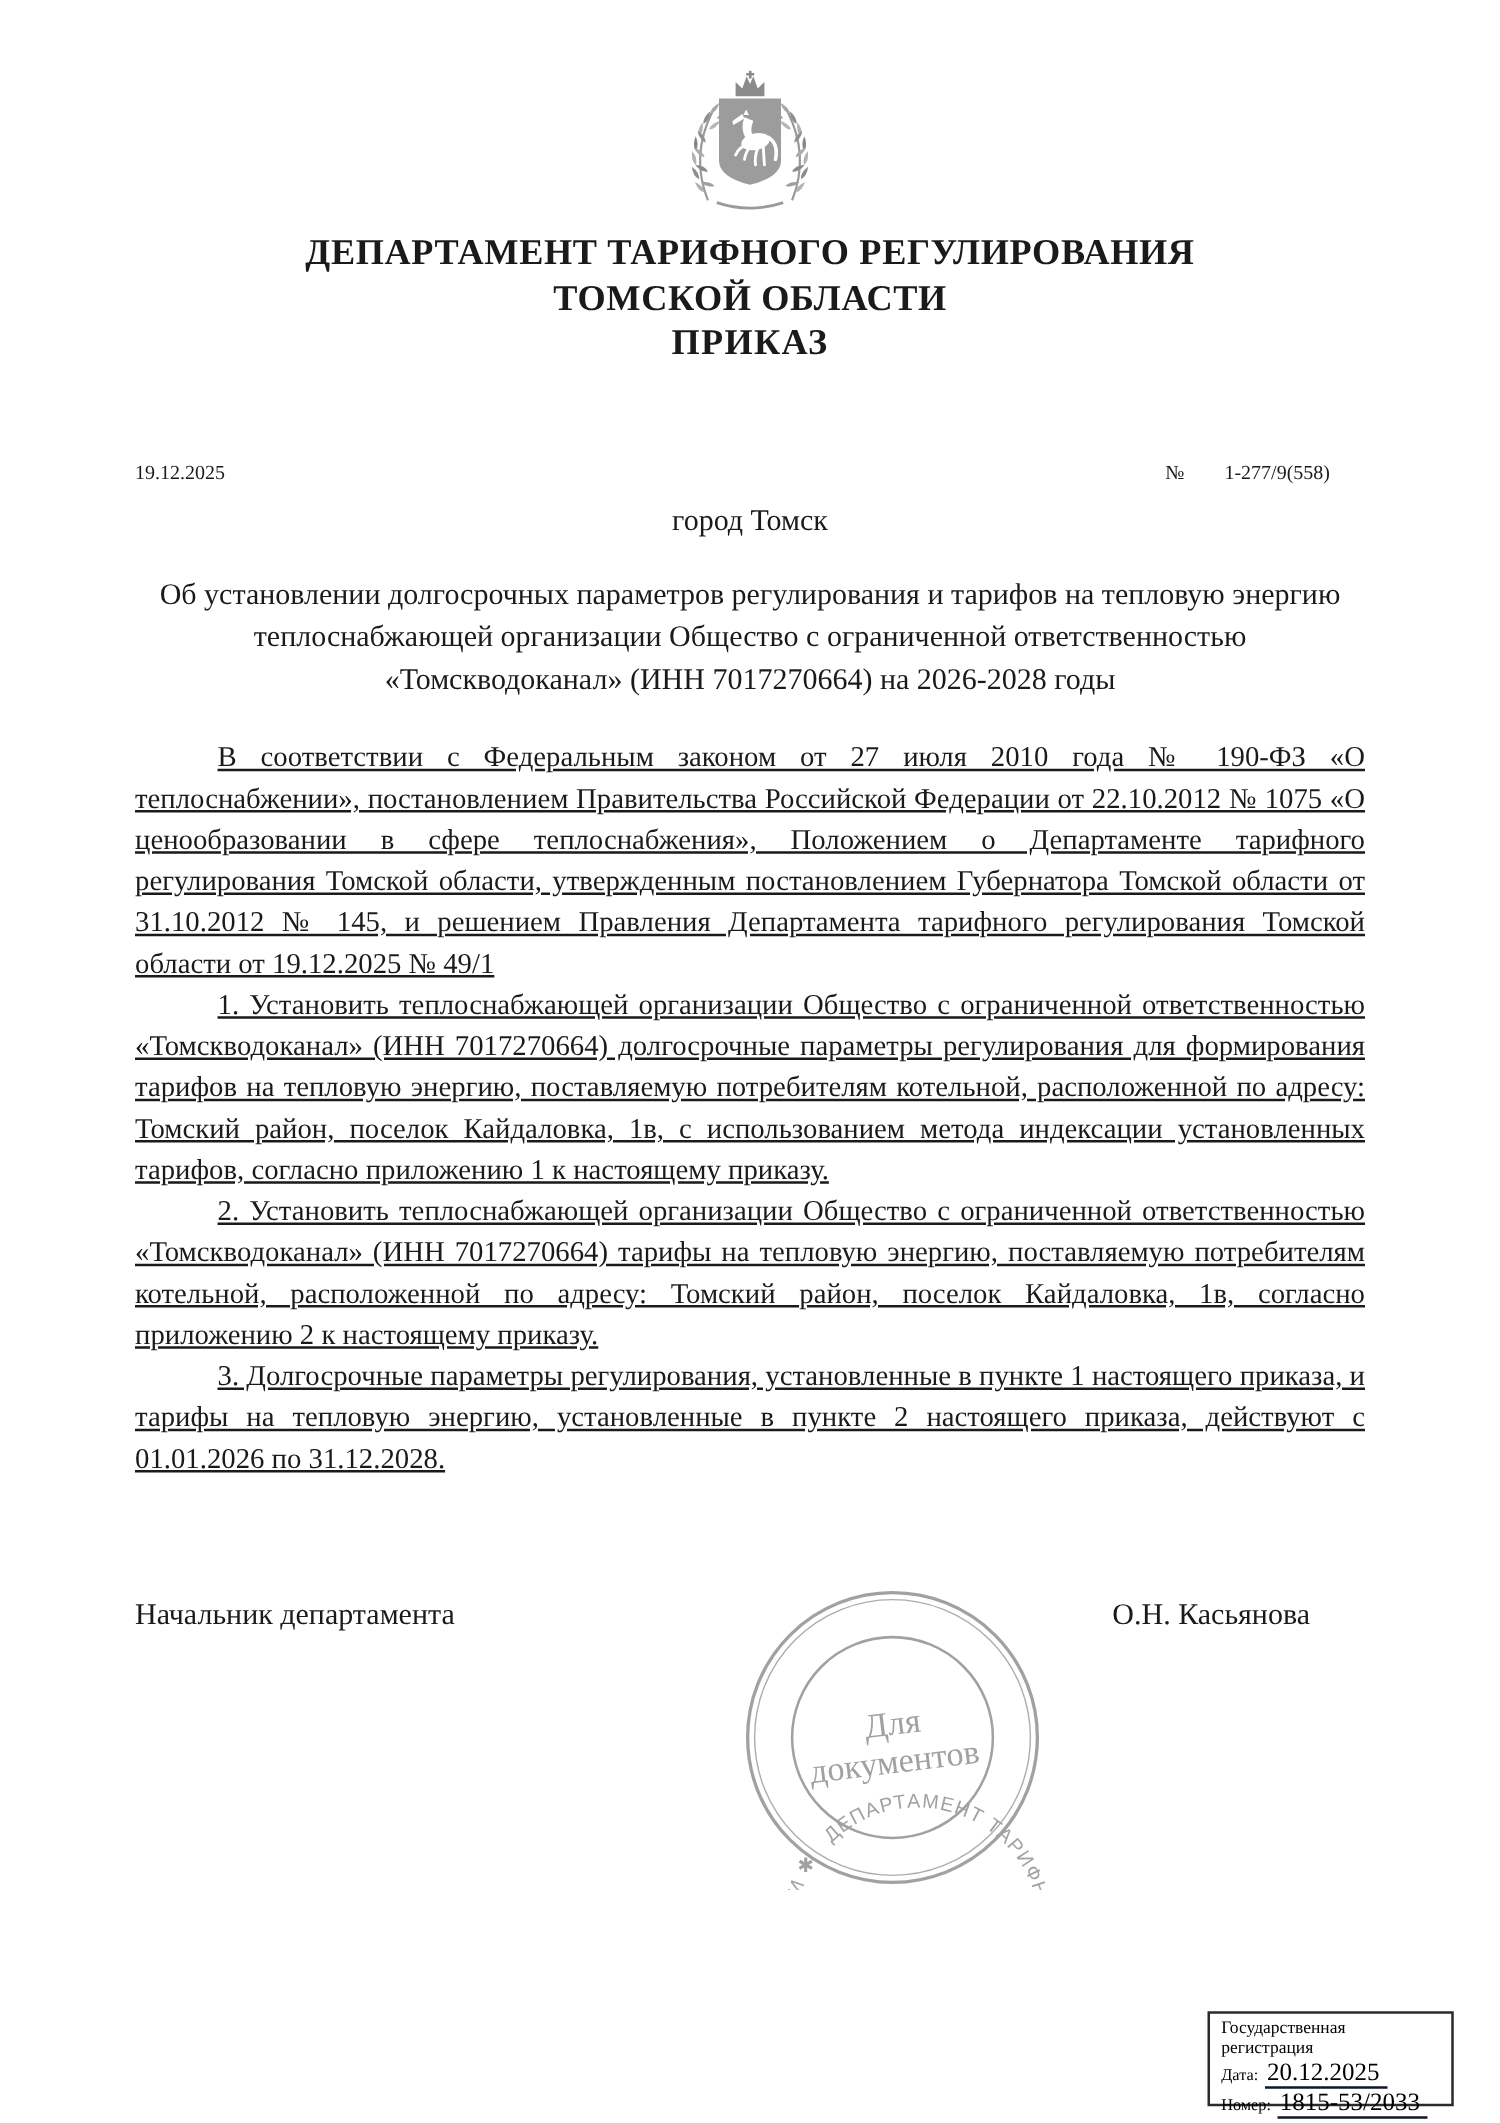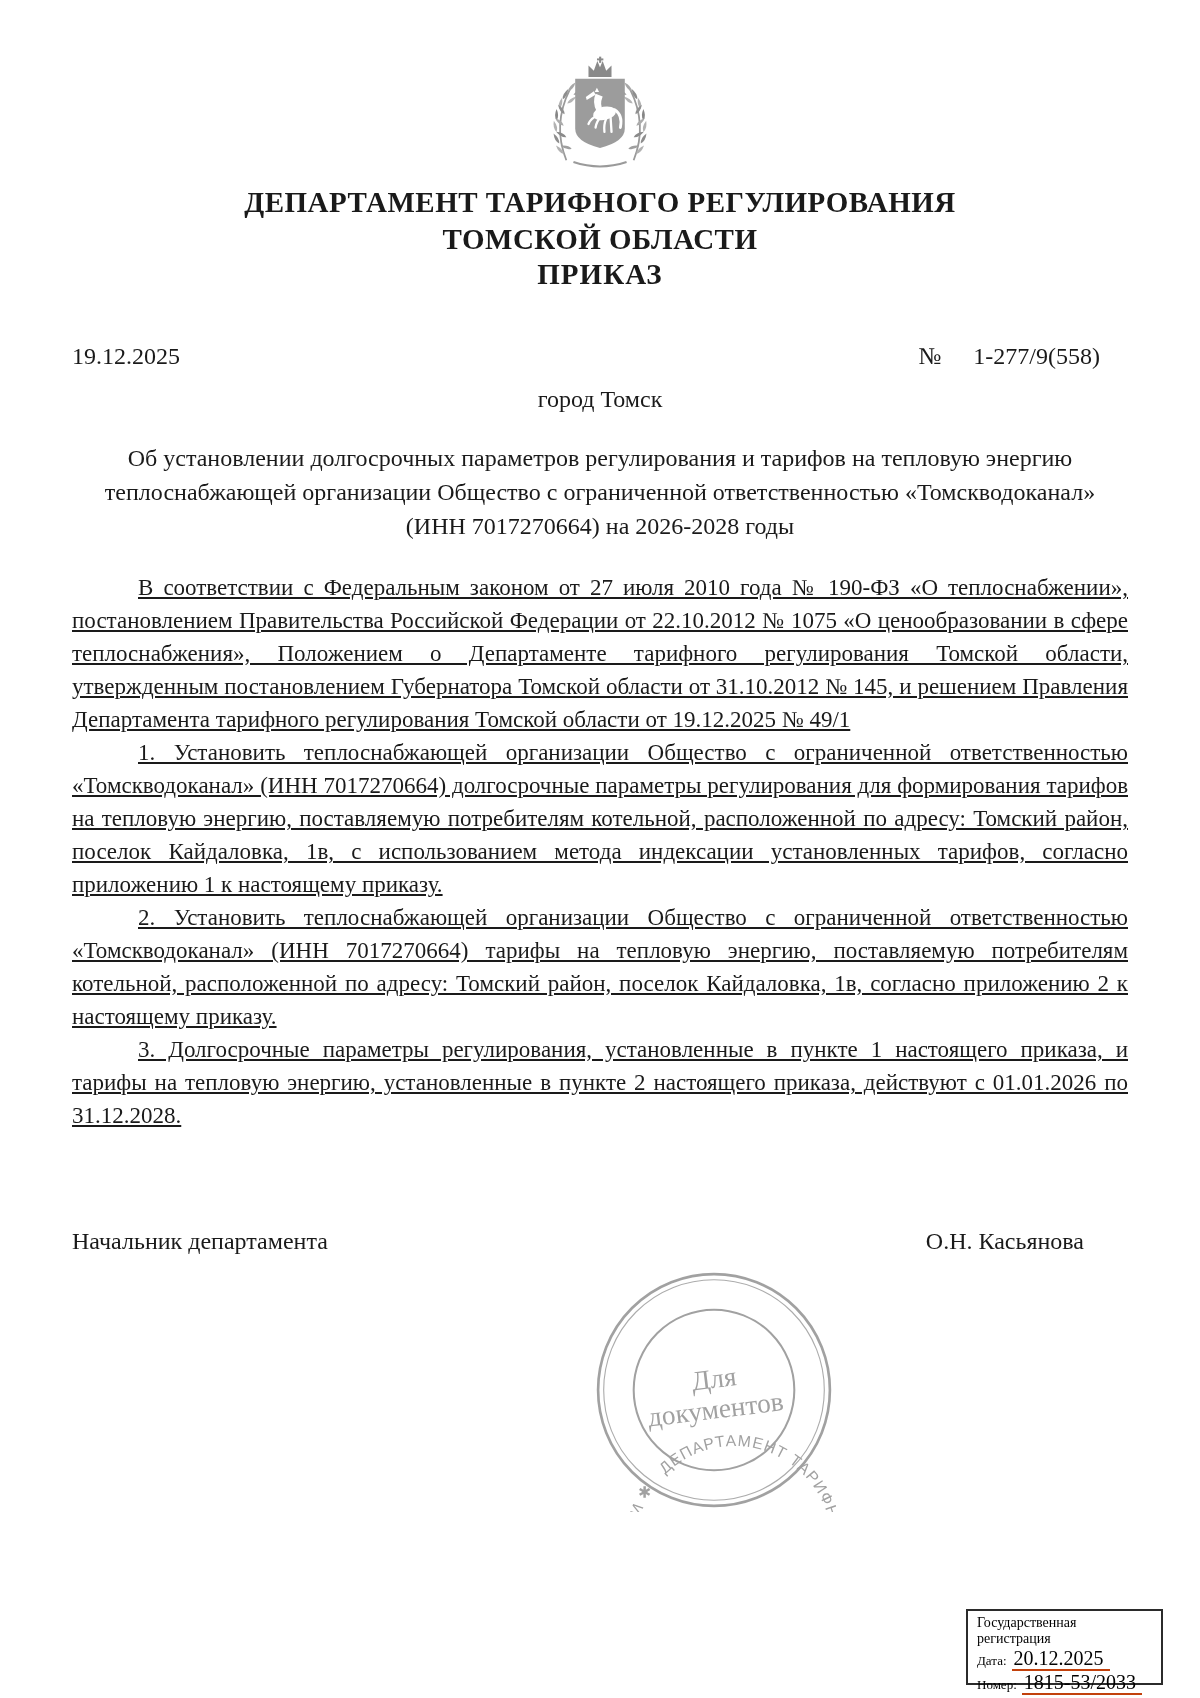--- a/index.html
+++ b/index.html
@@ -4,44 +4,44 @@
 <style>
   * { margin:0; padding:0; box-sizing:border-box; }
   html,body { background:#ffffff; }
   .page {
     position:relative;
     width:1200px; height:1698px;
     margin:0 auto;
     background:#ffffff;
     font-family:"Liberation Serif","DejaVu Serif",serif;
     color:#1a1a1a;
-    padding:0 72px;
+    padding:0 108px;
     overflow:hidden;
   }
   .emblem { display:block; width:190px; height:124px; margin:54px auto 6px auto; }
   .org-name { text-align:center; font-weight:bold; font-size:29px; line-height:37px; letter-spacing:0.5px; }
   .doc-type { text-align:center; font-weight:bold; font-size:29px; letter-spacing:1px; }
-  .meta-row { display:flex; justify-content:space-between; align-items:baseline; margin-top:52px; font-size:24px; }
+  .meta-row { display:flex; justify-content:space-between; align-items:baseline; margin-top:79px; font-size:16px; }
   .meta-number { display:flex; gap:32px; padding-right:28px; }
   .city { text-align:center; font-size:24px; margin-top:16px; }
   .title { text-align:center; font-size:24px; line-height:34px; margin-top:28px; }
   .body-par { font-size:23px; line-height:33px; text-align:justify; text-indent:66px;text-decoration:underline; }
   .preamble { margin-top:28px; }
   .order-word { margin-top:33px; }
   .signature-row { display:flex; justify-content:space-between; align-items:baseline; margin-top:96px; font-size:24px; }
   .signature-name { padding-right:44px; }
   .stamp { position:absolute; left:592px; top:1268px; width:244px; height:244px; opacity:0.82; }
   .reg-box {
     position:absolute; left:966px; top:1609px; width:197px; height:76px;
     border:2px solid #2b2b2b; padding:4px 8px 4px 9px;
     font-size:14px; line-height:16px; color:#000000;
   }
   .reg-line { white-space:nowrap; display:flex; align-items:baseline; gap:5px; }
   .reg-label { font-size:13px; }
-  .reg-value { font-size:20px; line-height:22px; border-bottom:2px solid #c2410c; padding:0 6px 0 2px; }
+  .reg-value { font-size:20px; line-height:22px; border-bottom:2px solid #0f172a; padding:0 6px 0 2px; }
 </style>
 </head>
 <body>
 
 <div class="page">
 
   <svg class="emblem" viewBox="0 0 200 140" aria-hidden="true">
     <defs>
       <path id="lf" d="M0,0 Q3.5,-5 0,-13 Q-3.5,-5 0,0 Z"></path>
       <g id="branch">

